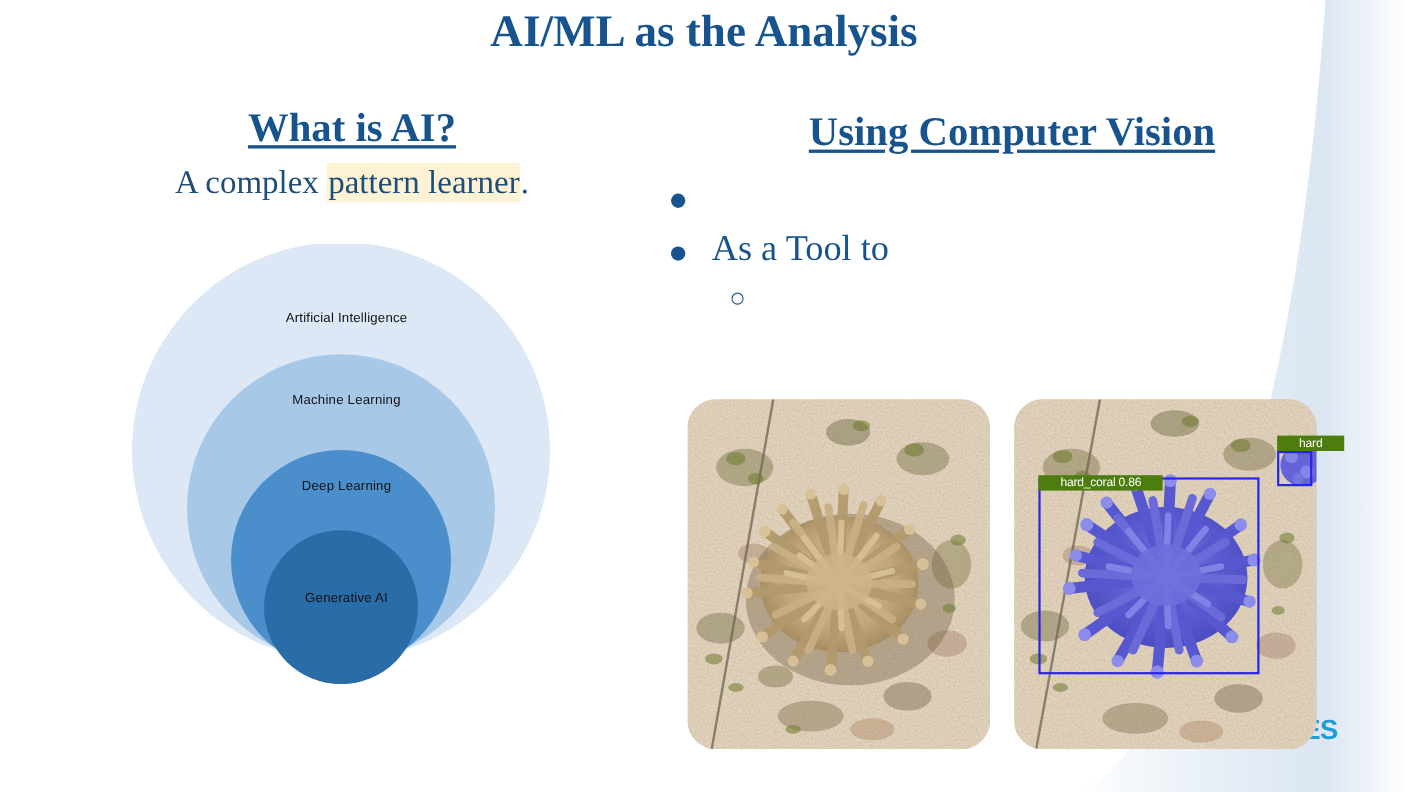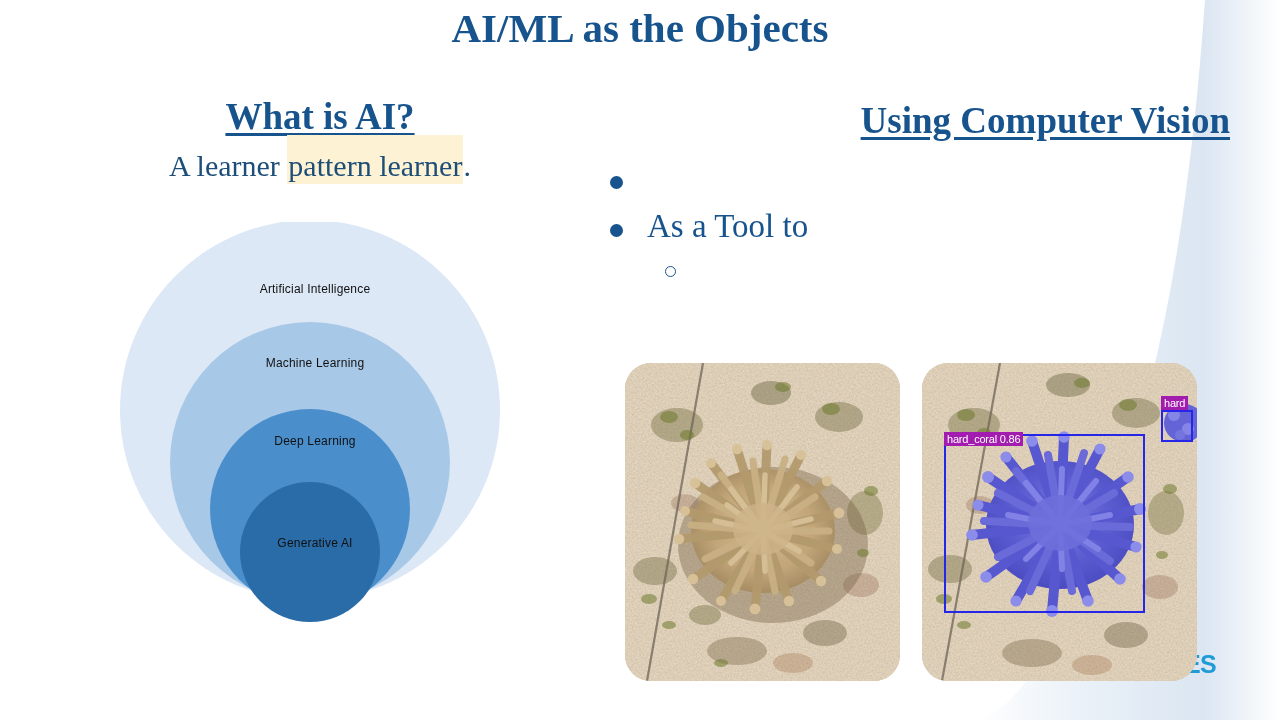--- a/index.html
+++ b/index.html
@@ -60,21 +60,21 @@
     text-align: center;
     font-family: "Liberation Serif", serif;
     font-size: 30px;
     color: #1d4e79;
     margin-top: 12px;
     line-height: 1.15;
     white-space: nowrap;
   }
   .hl {
     background: #fdf2d3;
-    padding: 14px 1px 2px 1px;
+    padding: 1px 1px 2px 1px;
   }
 
   
   .circles {
     position: absolute;
     left: 110px;
     top: 222px;
     width: 410px;
     height: 400px;
     z-index: 4;
@@ -97,21 +97,21 @@
     width: 660px;
     z-index: 5;
   }
   .right-heading {
     font-family: "Liberation Serif", serif;
     font-weight: bold;
     font-size: 37px;
     color: #17538c;
     text-decoration: underline;
     text-underline-offset: 4px;
-    text-align: right;
+    text-align: center;
     padding-right: 40px;
     line-height: 1.12;
   }
   .bullet-row {
     display: flex;
     align-items: flex-start;
     margin-top: 18px;
   }
   .bullet-dot {
     width: 13px;
@@ -167,27 +167,27 @@
 
   
   .det-box {
     position: absolute;
     border: 2px solid #2626e8;
     box-sizing: border-box;
     z-index: 8;
   }
   .det-label {
     position: absolute;
-    background: #a21caf;
+    background: #4d7c0f;
     color: #ffffff;
     font-family: "Liberation Sans", sans-serif;
     font-size: 11px;
     line-height: 14px;
     height: 14px;
-    padding: 0 3px;
+    padding: 0 20px;
     white-space: nowrap;
     z-index: 9;
     letter-spacing: -0.2px;
   }
 
   
   .noaa-logo {
     position: absolute;
     left: 1110px;
     top: 620px;
@@ -217,26 +217,26 @@
         <stop offset="0%" stop-color="#ffffff"></stop>
         <stop offset="35%" stop-color="#eaf1f8"></stop>
         <stop offset="75%" stop-color="#dbe6f2"></stop>
         <stop offset="100%" stop-color="#ffffff"></stop>
       </linearGradient>
     </defs>
     <path d="M1205,0 C1190,210 1160,420 1075,600 C1030,690 1000,715 975,720 L1280,720 L1280,0 Z" fill="url(#swooshGrad)"></path>
   </svg>
 </div>
 
-<div class="slide-title">AI/ML as the Objects</div>
+<div class="slide-title">AI/ML as the Analysis</div>
 
 <div class="left-col">
   <div class="left-heading">What is AI?</div>
   <div class="left-subtitle">
-    <span>A learner </span><span class="hl">pattern learner</span><span>.</span>
+    <span>A complex </span><span class="hl">pattern learner</span><span>.</span>
   </div>
 </div>
 
 <div class="circles">
   <svg viewBox="0 0 410 400" width="410" height="400">
     <circle cx="200" cy="188" r="190" fill="#dce8f6"></circle>
     <circle cx="200" cy="240" r="140" fill="#a8c8e8"></circle>
     <circle cx="200" cy="287" r="100" fill="#4a8fcb"></circle>
     <circle cx="200" cy="330" r="70" fill="#2a6ca8"></circle>
   </svg>

